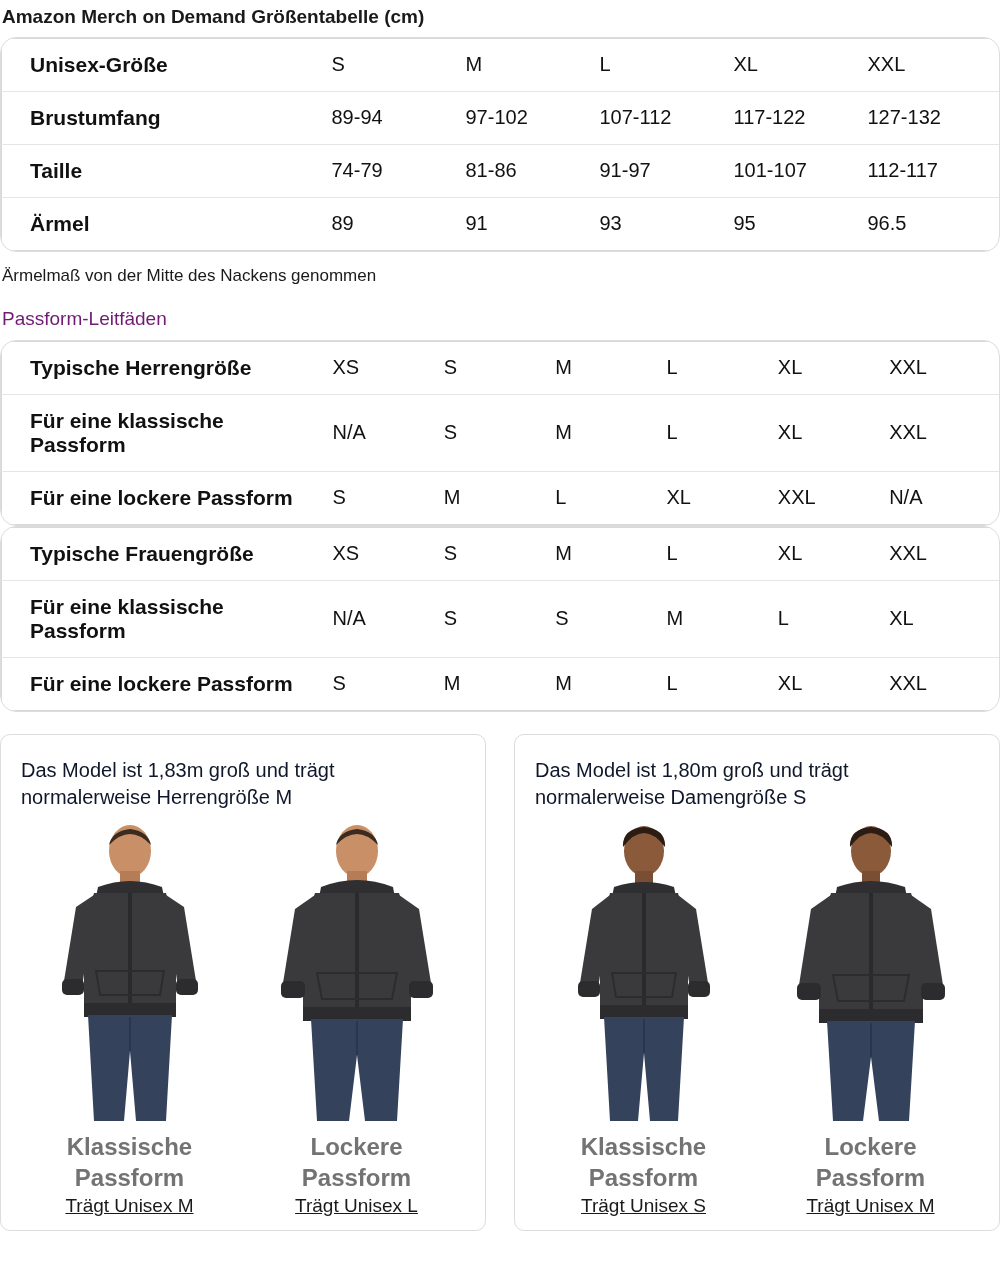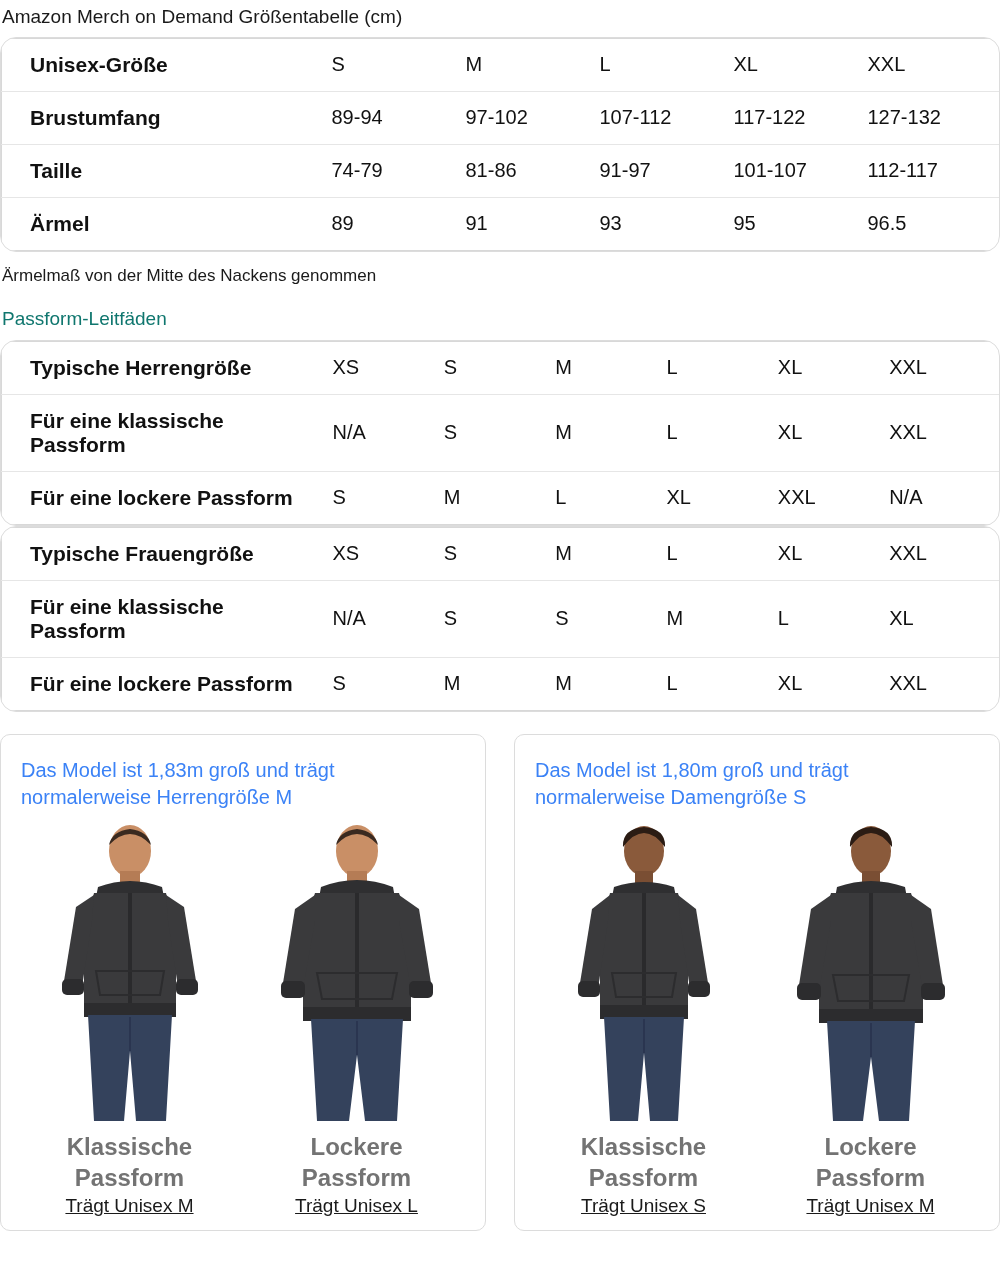--- a/index.html
+++ b/index.html
@@ -17,29 +17,30 @@
   }
   .page {
     width: 1000px;
     padding: 0;
   }
   .caption {
     font-size: 19px;
     color: #1a1a1a;
     padding: 6px 0 8px 2px;
     line-height: 1.2;
+    font-weight: bold;
   }
   .note {
     font-size: 17px;
     color: #1a1a1a;
     padding: 14px 0 4px 2px;
   }
   .section-title {
     font-size: 19px;
-    color: #0f766e;
+    color: #701a75;
     padding: 18px 0 10px 2px;
   }
   table.sizetable {
     width: 1000px;
     border-collapse: collapse;
     border: 1px solid #d8d8d8;
     border-radius: 8px;
     table-layout: fixed;
   }
   .tablewrap {
@@ -80,21 +81,21 @@
     border: 1px solid #dcdcdc;
     border-radius: 10px;
     padding: 22px 20px 10px 20px;
     min-height: 490px;
     position: relative;
     overflow: hidden;
   }
   .modelcard .mtext {
     font-size: 20px;
     line-height: 1.35;
-    color: #3b82f6;
+    color: #0f172a;
     margin-bottom: 10px;
   }
   .figrow {
     display: flex;
     justify-content: space-around;
     align-items: flex-end;
     gap: 10px;
     height: 300px;
     margin-top: 6px;
   }

